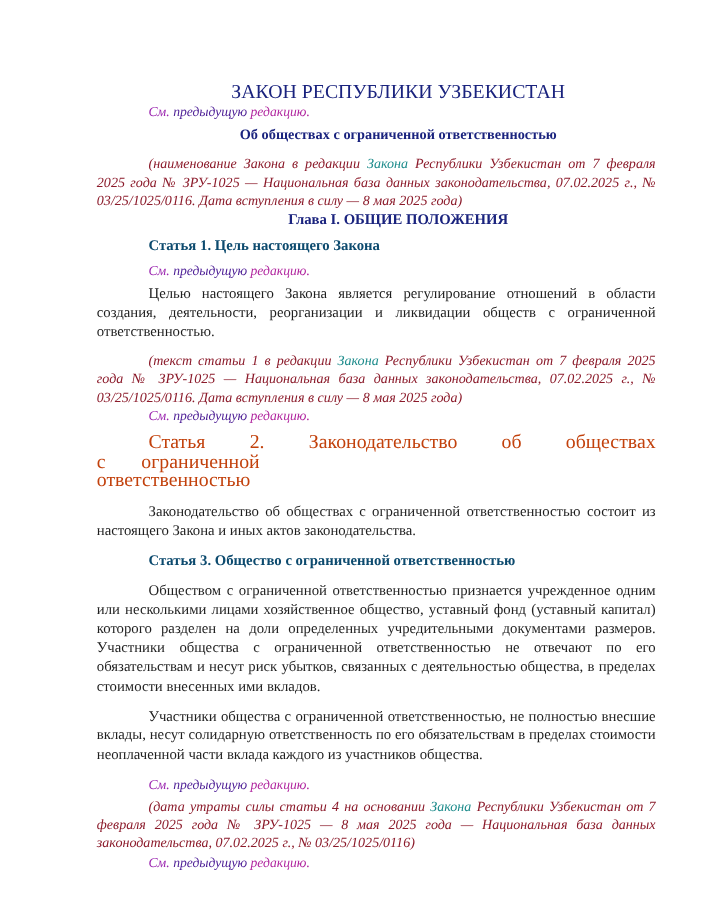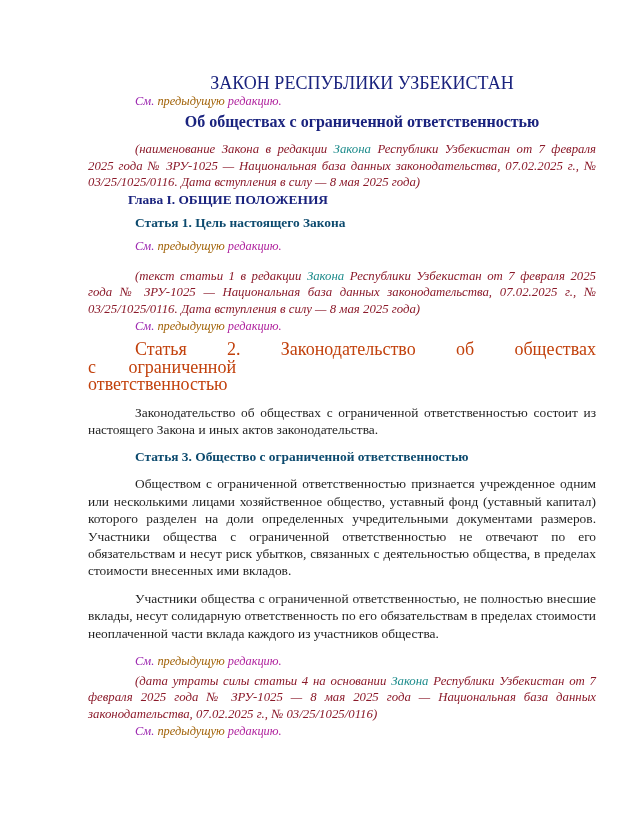--- a/index.html
+++ b/index.html
@@ -34,44 +34,45 @@
       padding-left: 40px;
     }
     .see-prev {
       padding-left: 47px;
       font-style: italic;
       font-size: 12.4px;
       line-height: 17px;
       margin-top: 1px;
     }
     .see-prev .w1 { color: #9c27b0; }
-    .see-prev .w2 { color: #a16207; }
+    .see-prev .w2 { color: #4c1d95; }
     .see-prev .w3 { color: #b0249e; }
     .subtitle {
       text-align: center;
       font-weight: bold;
       color: #1a237e;
-      font-size: 16px;
+      font-size: 13px;
       line-height: 18px;
       padding-left: 40px;
       margin-top: 3px;
     }
     .note {
       font-style: italic;
       color: #8b1a2a;
       text-align: justify;
       text-indent: 47px;
       font-size: 12.8px;
       line-height: 16.5px;
     }
     .note .law-link {
       color: #1e8c8c;
       margin-top: 24px;
     }
     .chapter {
+      text-align: center;
       font-weight: bold;
       color: #1a237e;
       font-size: 13.4px;
       line-height: 17px;
       padding-left: 40px;
     }
     .article {
       font-weight: bold;
       color: #0c4a6e;
       padding-left: 47px;
@@ -134,20 +135,21 @@
   <div class="gap-s"></div>
 
   <p class="p see-prev">
     <span class="w1">См.</span>
     <span class="w2">предыдущую</span>
     <span class="w3">редакцию.</span>
   </p>
 
   <div class="gap-xs"></div>
 
+  <p class="p body-text">Целью настоящего Закона является регулирование отношений в области создания, деятельности, реорганизации и ликвидации обществ с ограниченной ответственностью.</p>
 
   <div class="gap-m"></div>
 
   <p class="p note">
     <span>(текст статьи 1 в редакции</span>
     <span class="law-link">Закона</span>
     <span>Республики Узбекистан от 7 февраля 2025 года № ЗРУ-1025 — Национальная база данных законодательства, 07.02.2025 г., № 03/25/1025/0116. Дата вступления в силу — 8 мая 2025 года)</span>
   </p>
 
   <p class="p see-prev">

